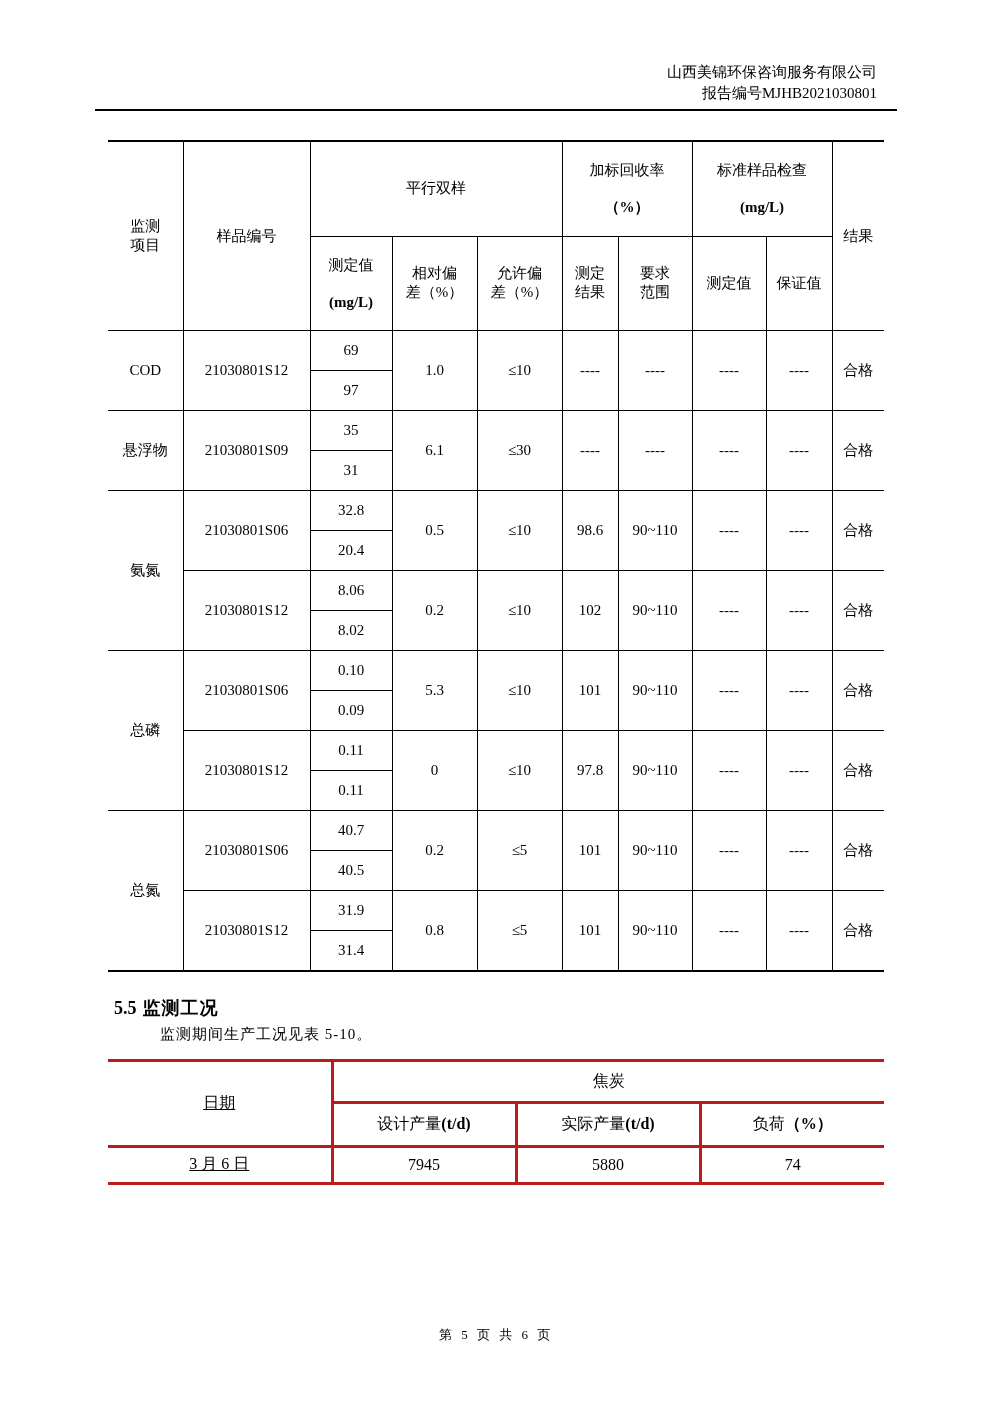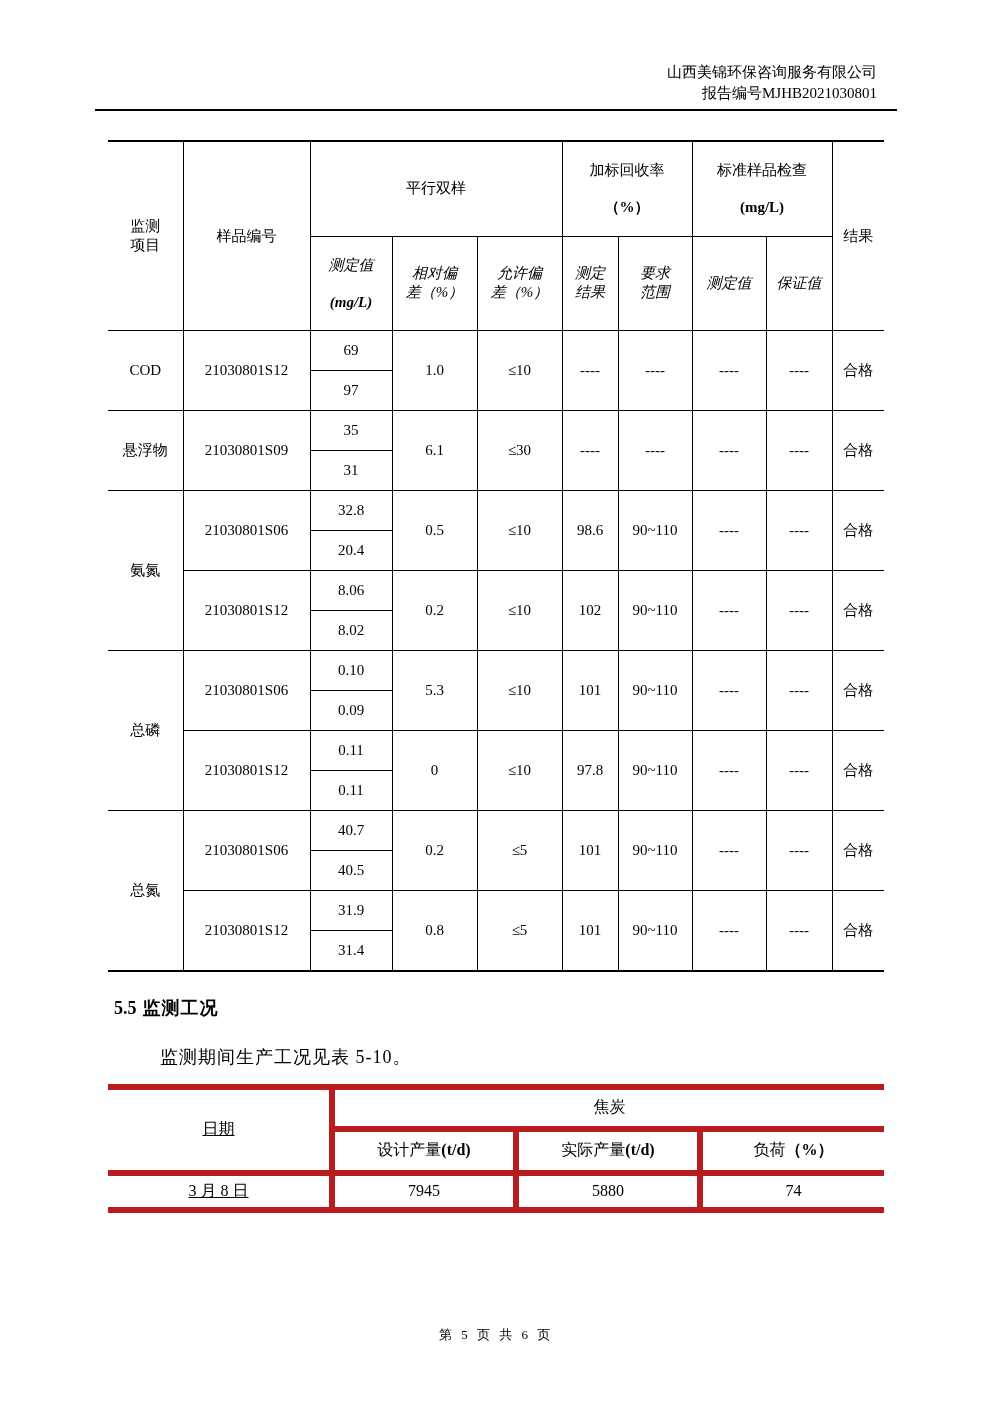--- a/index.html
+++ b/index.html
@@ -17,40 +17,40 @@
   .header-rule { margin-top:5px; border-bottom:2.5px solid #000; }
 
   
   table { border-collapse:collapse; table-layout:fixed; }
   .qa { width:776px; margin:29px 0 0 13px;
         border-top:2.5px solid #000; border-bottom:2.5px solid #000;
         font-size:15px; }
   .qa th, .qa td { border:1px solid #000; text-align:center; vertical-align:middle;
                    font-weight:normal; white-space:pre-line; padding:1px 2px; overflow:hidden; }
   .qa thead tr.h1 { height:48px; }
-  .qa thead tr.h2 { height:52px;font-style:italic; }
+  .qa thead tr.h2 { height:52px; }
   .qa tbody tr { height:40px; }
   .edge-l { border-left:none !important; }
   .edge-r { border-right:none !important; }
   .h-line { display:block; line-height:1.35; }
   .bold { font-weight:bold; }
 
   
   .sec-heading { margin:24px 0 0 19px; font-size:18px; font-weight:bold; letter-spacing:1px; }
   .sec-heading .num { letter-spacing:0; margin-right:6px; }
-  .para { margin:25px 0 0 22px; font-size:18px; text-indent:43px; letter-spacing:1px; }
+  .para { margin:5px 0 0 22px; font-size:15px; text-indent:43px; letter-spacing:1px; }
   .caption { margin-top:19px; text-align:center; font-size:15.5px; letter-spacing:1px; }
   .caption .gap { display:inline-block; width:36px; }
   .caption .num { letter-spacing:0; margin-left:5px; }
 
   
   .prod { width:776px; margin:15px 0 0 13px;
           border-top:2.5px solid #000; border-bottom:2.5px solid #000;
           font-size:16px; }
-  .prod th, .prod td { border:6px solid #b91c1c; text-align:center; vertical-align:middle;
+  .prod th, .prod td { border:3px solid #b91c1c; text-align:center; vertical-align:middle;
                        font-weight:normal; padding:2px; overflow:hidden; }
   .prod tr.h1 { height:42px; }
   .prod tr.h2 { height:44px; }
   .prod tr.data { height:37px; }
   .thick-r { border-right:2.5px solid #000 !important;text-decoration:underline; }
 
   
   .pg-footer { position:absolute; left:0; right:0; top:1326px; text-align:center;
                font-size:13px; letter-spacing:3px; }
 </style>
@@ -257,21 +257,21 @@
         <th colspan="3" class="edge-r">焦炭</th>
       </tr>
       <tr class="h2">
         <th><span>设计产量</span><b>(t/d)</b></th>
         <th><span>实际产量</span><b>(t/d)</b></th>
         <th class="edge-r"><span>负荷</span><b>（%）</b></th>
       </tr>
     </thead>
     <tbody>
       <tr class="data">
-        <td class="edge-l thick-r">3 月 8 日</td>
+        <td class="edge-l thick-r">3 月 6 日</td>
         <td>7945</td>
         <td>5880</td>
         <td class="edge-r">74</td>
       </tr>
     </tbody>
   </table>
 
   <div class="pg-footer">
     <span>第 5 页 共 6 页</span>
   </div>

